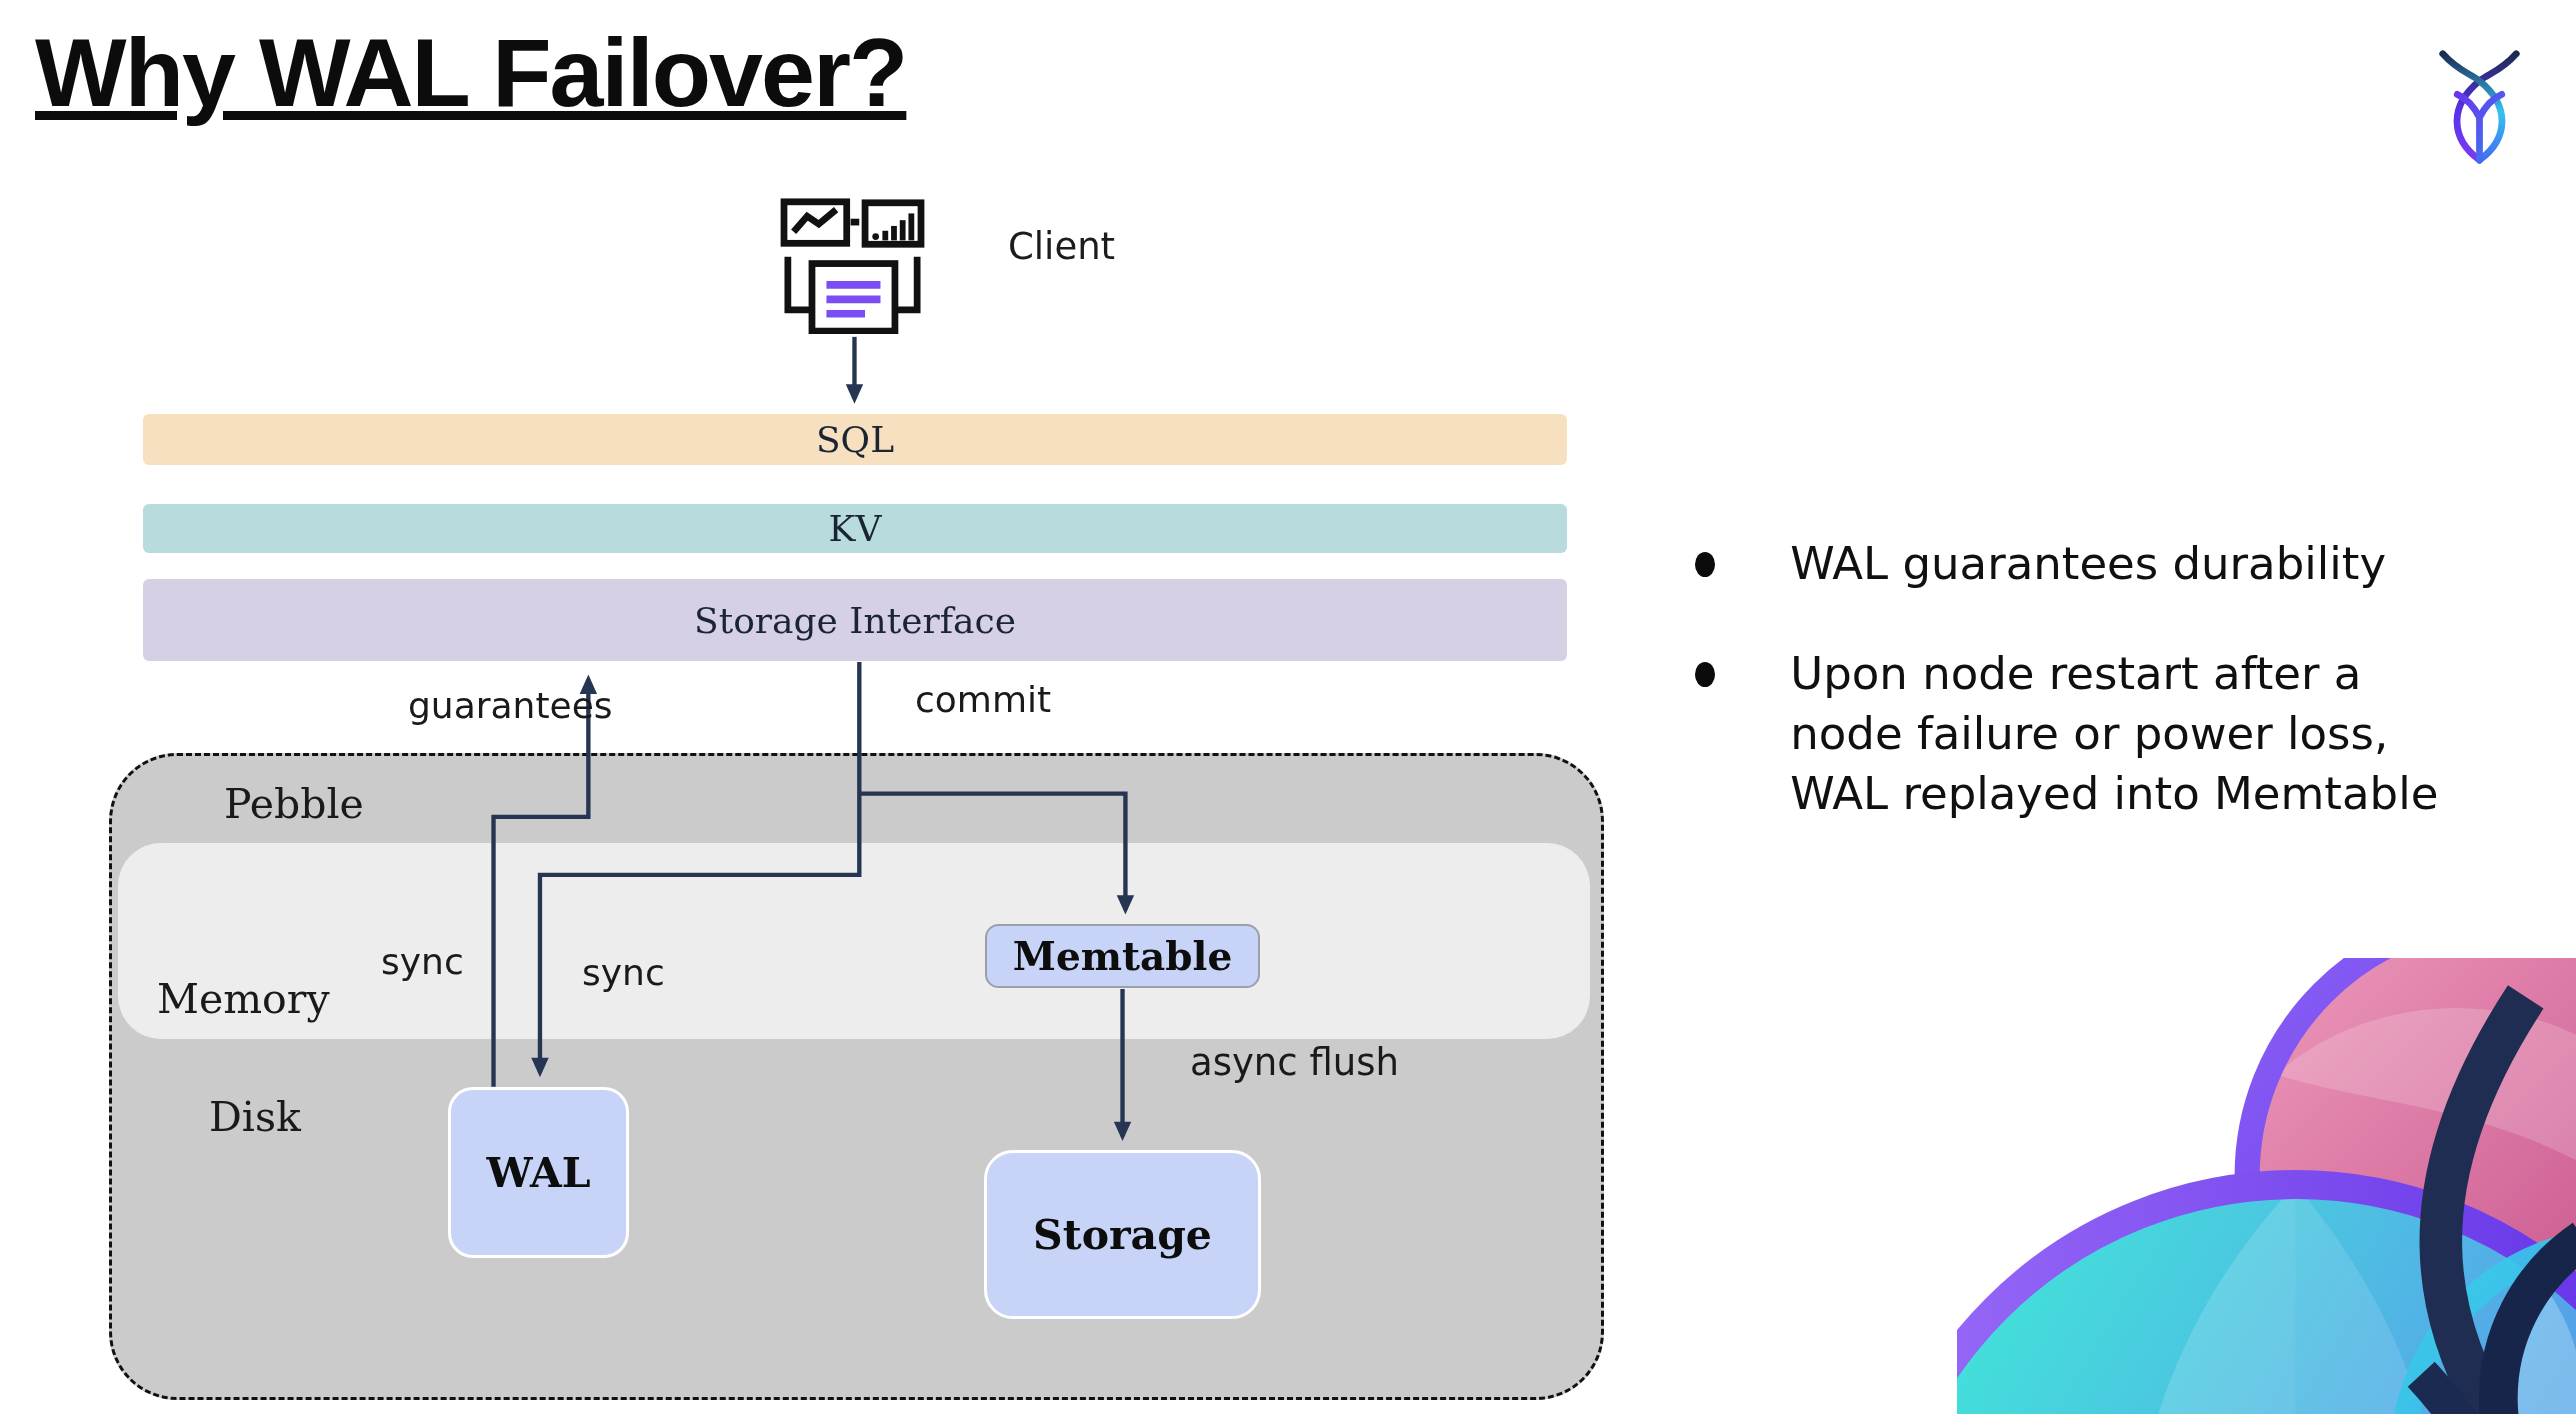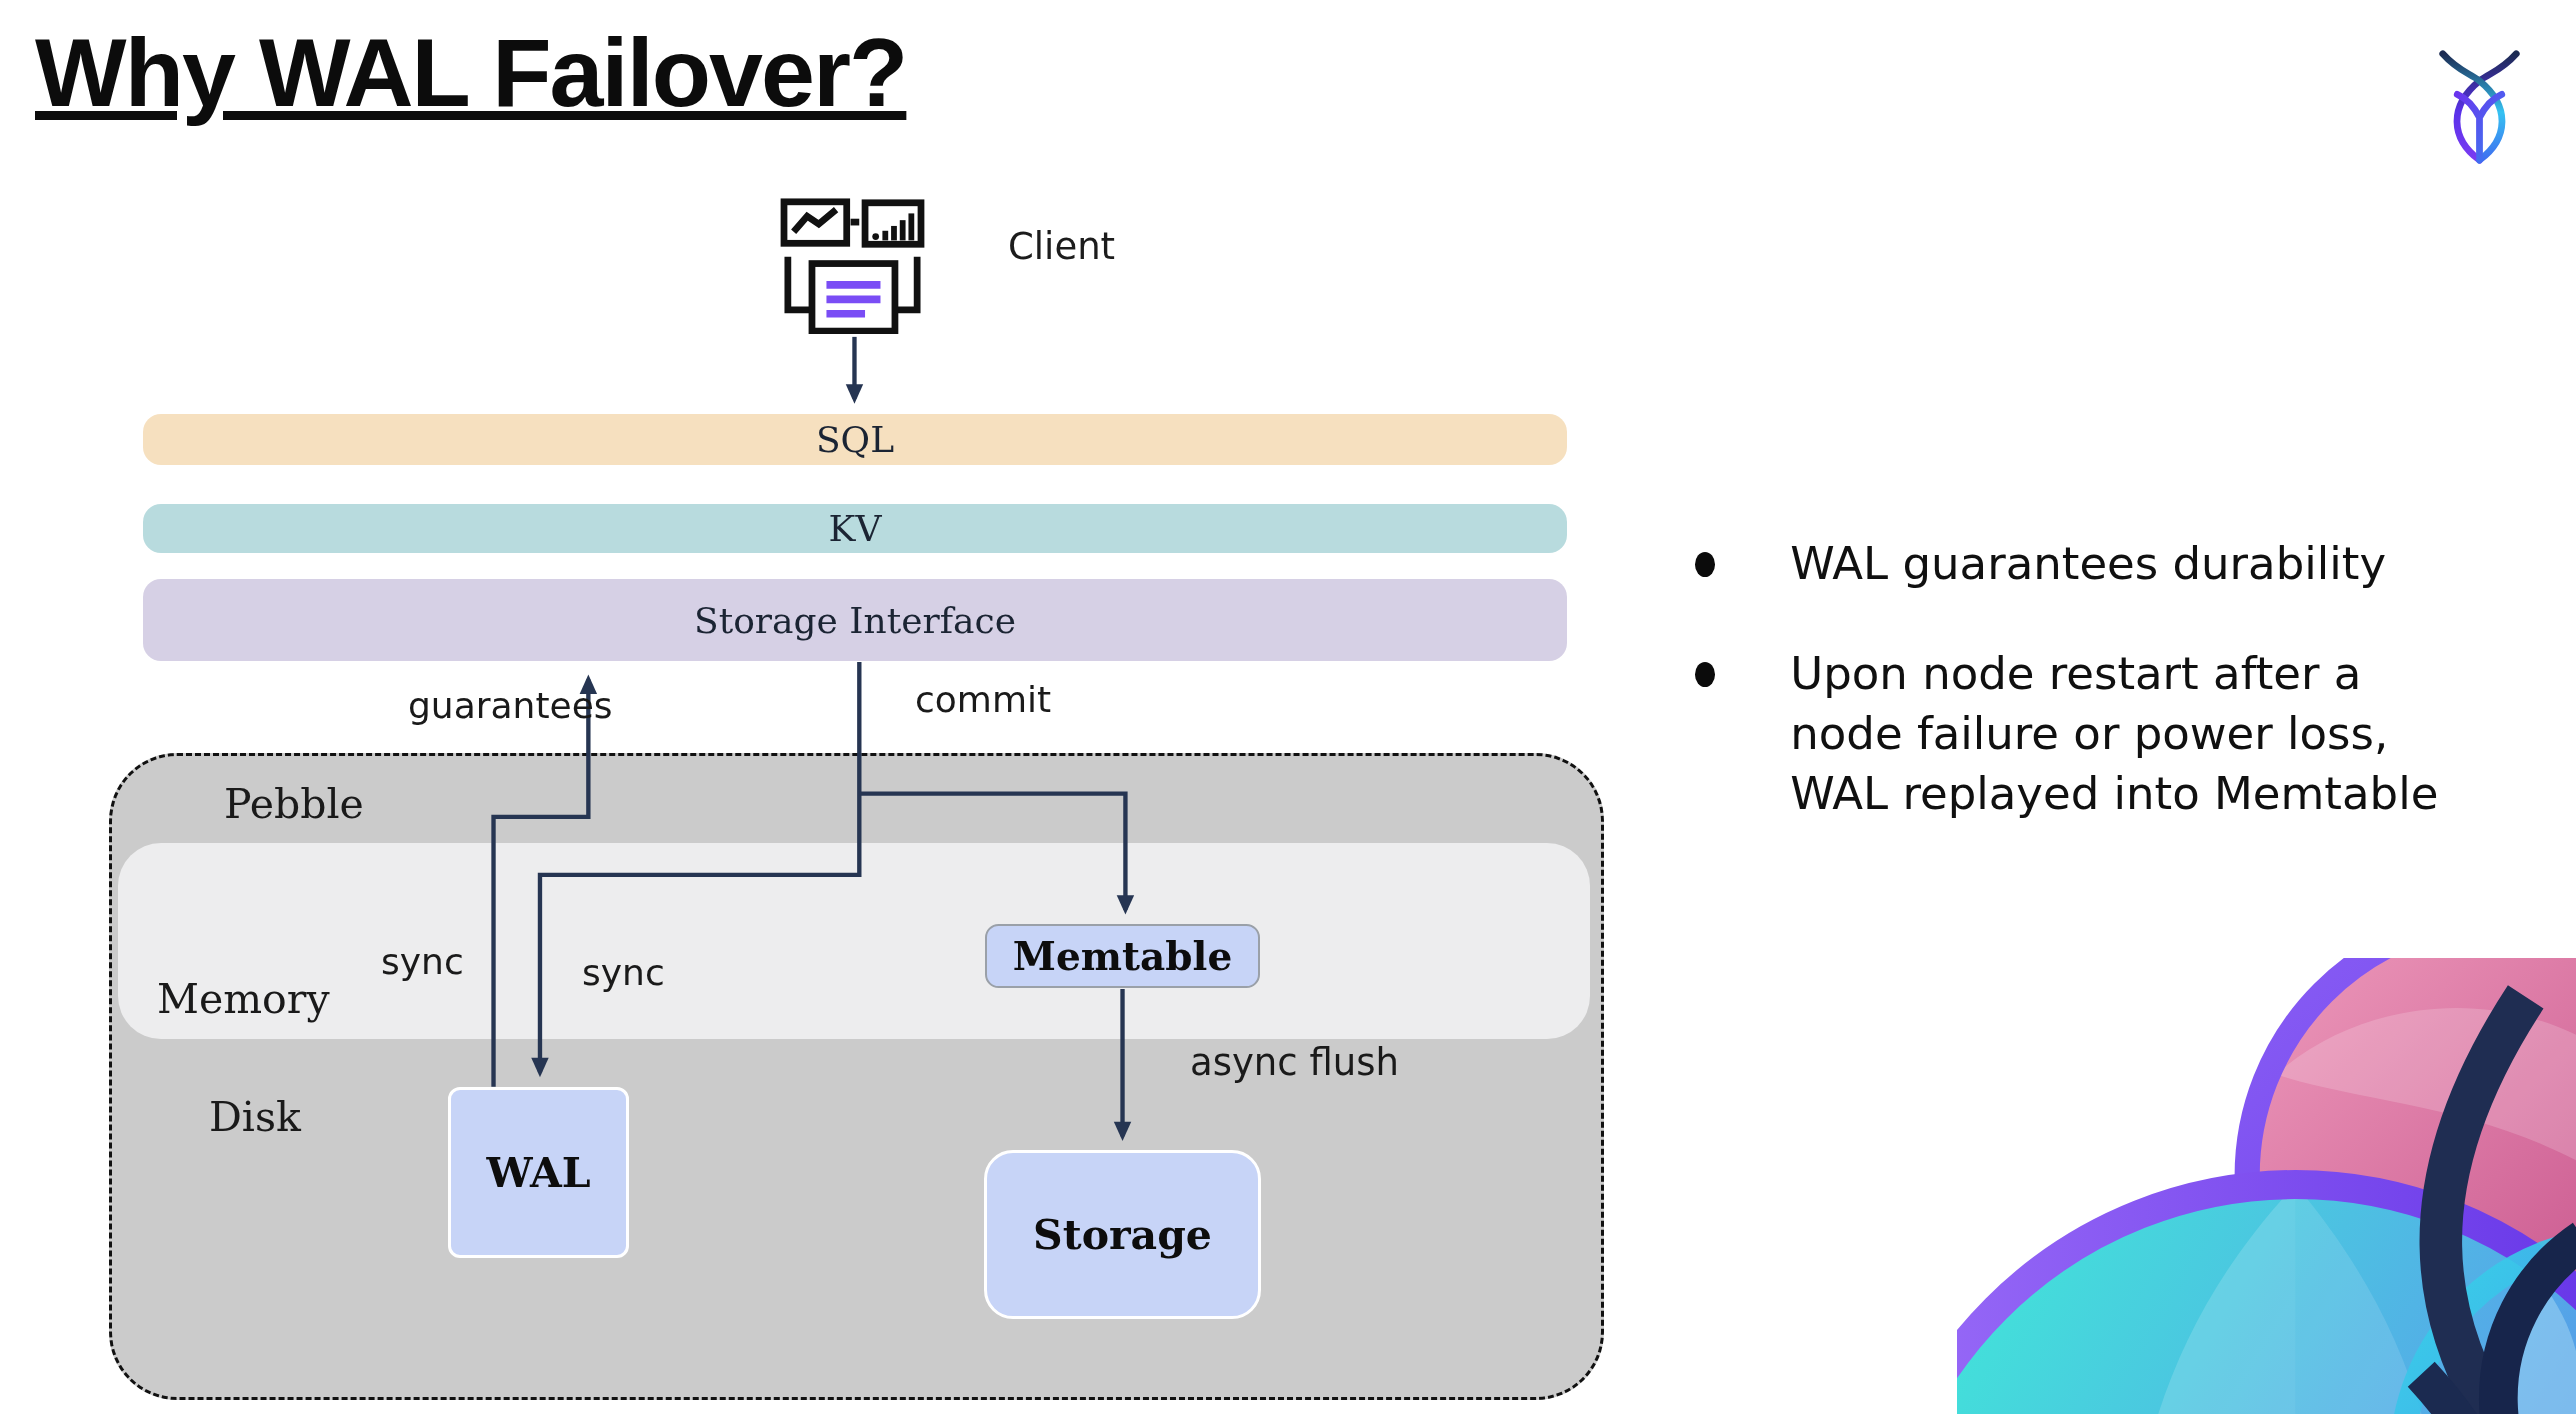--- a/index.html
+++ b/index.html
@@ -8,39 +8,39 @@
   .abs{position:absolute;}
 
   
   .title{left:35px;top:17.4px;font-family:"Liberation Sans",sans-serif;font-weight:800;
          font-size:97px;letter-spacing:-1.9px;color:#0c0c0c;margin:0;text-decoration:underline;}
 
   
   .client-label{left:1008px;top:225px;font-size:37px;color:#1c1c1c;}
 
   
-  .bar{left:143px;width:1424px;border-radius:18px;display:flex;align-items:center;justify-content:center;
+  .bar{left:143px;width:1424px;border-radius:6px;display:flex;align-items:center;justify-content:center;
        font-family:"DejaVu Serif",serif;font-size:36px;color:#1b2433;}
   .bar.sql{top:414px;height:51px;background:#f6e0bf;}
   .bar.kv{top:504px;height:49px;background:#b8dbde;}
   .bar.storage{top:579px;height:82px;background:#d6d0e5;}
 
   
   .pebble{left:109px;top:753px;width:1495px;height:647px;background:#cbcbcb;
           border:3.9px dashed #111111;border-radius:68px;box-sizing:border-box;}
   .memory-band{left:118px;top:843px;width:1472px;height:196px;background:#ededee;border-radius:43px;}
   .zone-label{font-family:"DejaVu Serif",serif;font-size:41px;color:#1a1a1a;}
   .lbl-pebble{left:224px;top:780px;}
   .lbl-memory{left:157px;top:975px;}
   .lbl-disk{left:209px;top:1093px;}
 
   
   .node{background:#c7d4f7;display:flex;align-items:center;justify-content:center;
         font-family:"DejaVu Serif",serif;font-weight:bold;color:#0d0d0d;box-sizing:border-box;}
-  .node.wal{left:448px;top:1087px;width:181px;height:171px;border:3.9px solid #ffffff;border-radius:12px;font-size:41px;}
+  .node.wal{left:448px;top:1087px;width:181px;height:171px;border:3.9px solid #ffffff;border-radius:25px;font-size:41px;}
   .node.memtable{left:985px;top:924px;width:275px;height:64px;border:2.9px solid #9aa0a8;border-radius:13.5px;font-size:39px;}
   .node.sstable{left:984px;top:1150px;width:277px;height:169px;border:3.9px solid #ffffff;border-radius:29px;font-size:41px;}
 
   
   .flow-label{font-size:36px;color:#1a1a1a;}
   .lbl-committed{left:408px;top:685px;}
   .lbl-commit{left:915px;top:679px;}
   .lbl-sync-left{left:381px;top:941px;}
   .lbl-sync-right{left:582px;top:952px;}
   .lbl-async{left:1190px;top:1041px;font-size:37px;}

